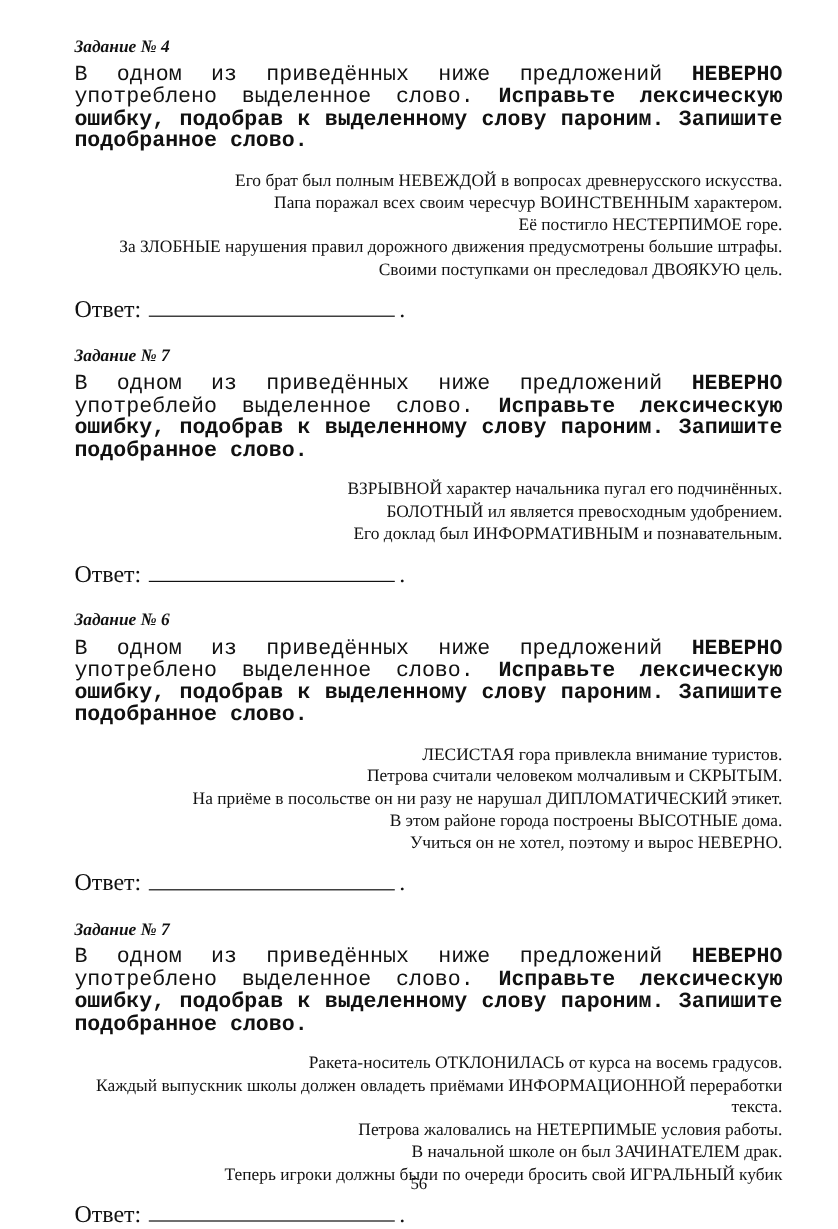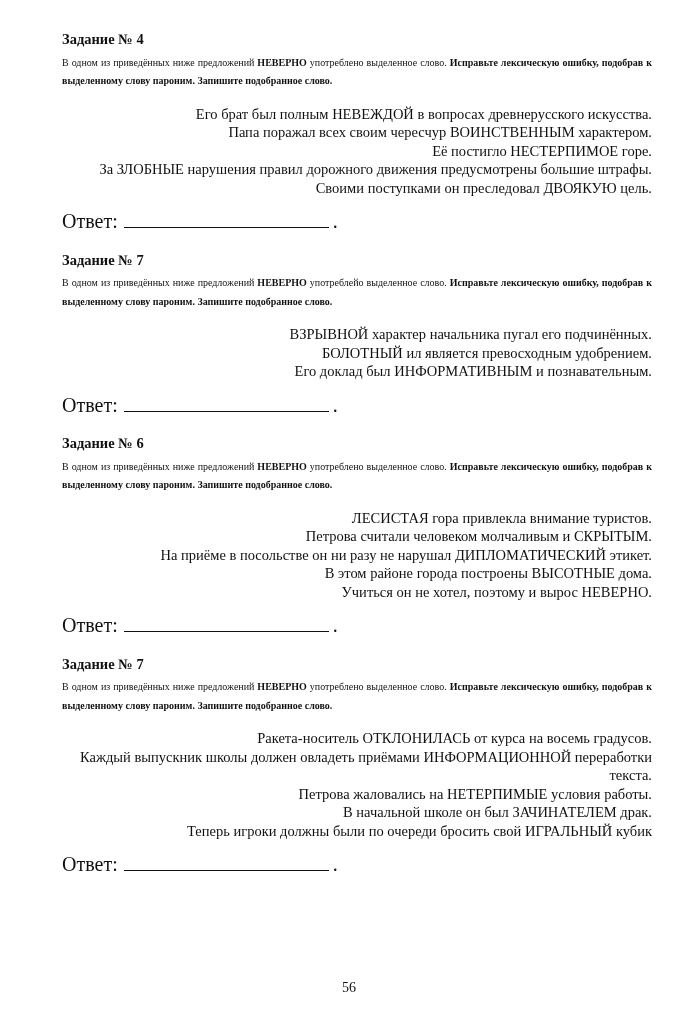--- a/index.html
+++ b/index.html
@@ -23,26 +23,28 @@
     position: relative;
   }
   .task {
     margin-bottom: 20px;
   }
   .task-title {
     font-size: 14.5px;
     font-weight: bold;
     margin: 0 0 5px 0;
     line-height: 18.5px;
+    font-style: italic;
   }
   .intro {
-    font-size: 10px;
+    font-size: 18px;
     line-height: 18.5px;
     margin: 0 0 14px 0;
     text-align: justify;
+    font-family: Liberation Mono, monospace;
   }
   .intro b {
     font-weight: bold;
   }
   .sentences {
     margin: 0;
     text-align: right;
   }
   .sentence {
     font-size: 14.5px;

